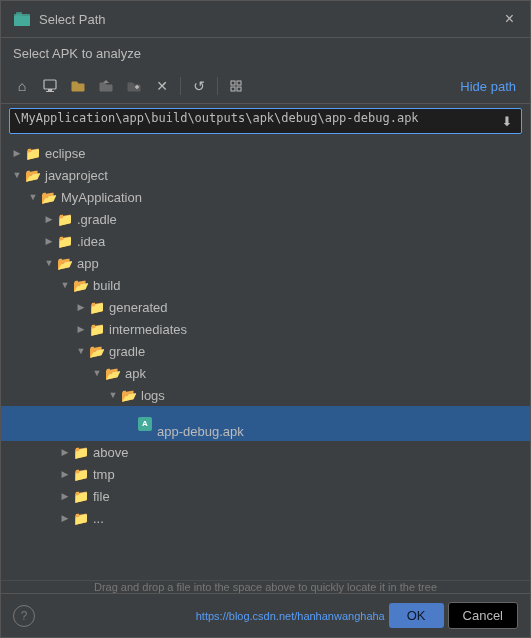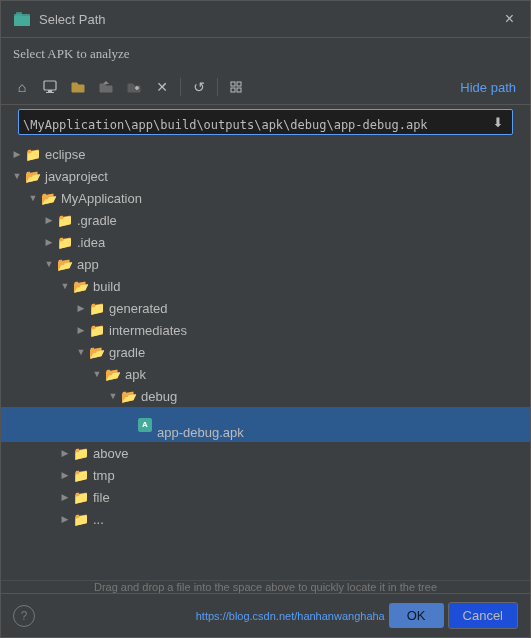--- a/index.html
+++ b/index.html
@@ -49,21 +49,20 @@
       cursor: pointer;
       color: #bbb;
       font-size: 16px;
       line-height: 1;
       padding: 2px 4px;
     }
     .subtitle {
       padding: 8px 12px;
       color: #bbb;
       font-size: 13px;
-      font-family: Liberation Serif, serif;
     }
     .toolbar {
       display: flex;
       align-items: center;
       padding: 4px 8px;
       gap: 2px;
       border-bottom: 1px solid #555;
     }
     .toolbar-btn {
       width: 26px;
@@ -84,22 +83,22 @@
     }
     .hide-path-btn {
       margin-left: auto;
       color: #589df6;
       cursor: pointer;
       font-size: 13px;
       padding: 2px 6px;
     }
     .path-bar {
       display: flex;
-      align-items: flex-end;
-      margin: 4px 17px;
+      align-items: flex-start;
+      margin: 4px 8px;
       background: #1e1e1e;
       border: 1px solid #589df6;
       border-radius: 2px;
       padding: 2px 4px;
     }
     .path-input {
       flex: 1;
       background: transparent;
       border: none;
       outline: none;
@@ -210,21 +209,21 @@
     .btn-ok {
       background: #4c7bc7;
       color: #0f172a;
       border: none;
       padding: 5px 18px;
       border-radius: 3px;
       cursor: pointer;
       font-size: 13px;
     }
     .btn-cancel {
-      background: #1d4ed8;
+      background: #000000;
       color: #bbb;
       border: 1px solid #666;
       padding: 5px 14px;
       border-radius: 3px;
       cursor: pointer;
       font-size: 13px;
     }
   </style>
 </head>
 <body>
@@ -359,21 +358,21 @@
 
     <div class="tree-item" style="padding-left: 88px;">
       <span class="tree-toggle">▼</span>
       <span class="tree-icon folder-icon">📂</span>
       <span class="tree-label">apk</span>
     </div>
 
     <div class="tree-item" style="padding-left: 104px;">
       <span class="tree-toggle">▼</span>
       <span class="tree-icon folder-icon">📂</span>
-      <span class="tree-label">debug</span>
+      <span class="tree-label">logs</span>
     </div>
 
     <div class="tree-item selected" style="padding-left: 120px;">
       <span class="tree-toggle" style="visibility:hidden;">▶</span>
       <span class="tree-icon">
         <div class="apk-icon">A</div>
       </span>
       <span class="tree-label apk-label">app-debug.apk</span>
     </div>
 

